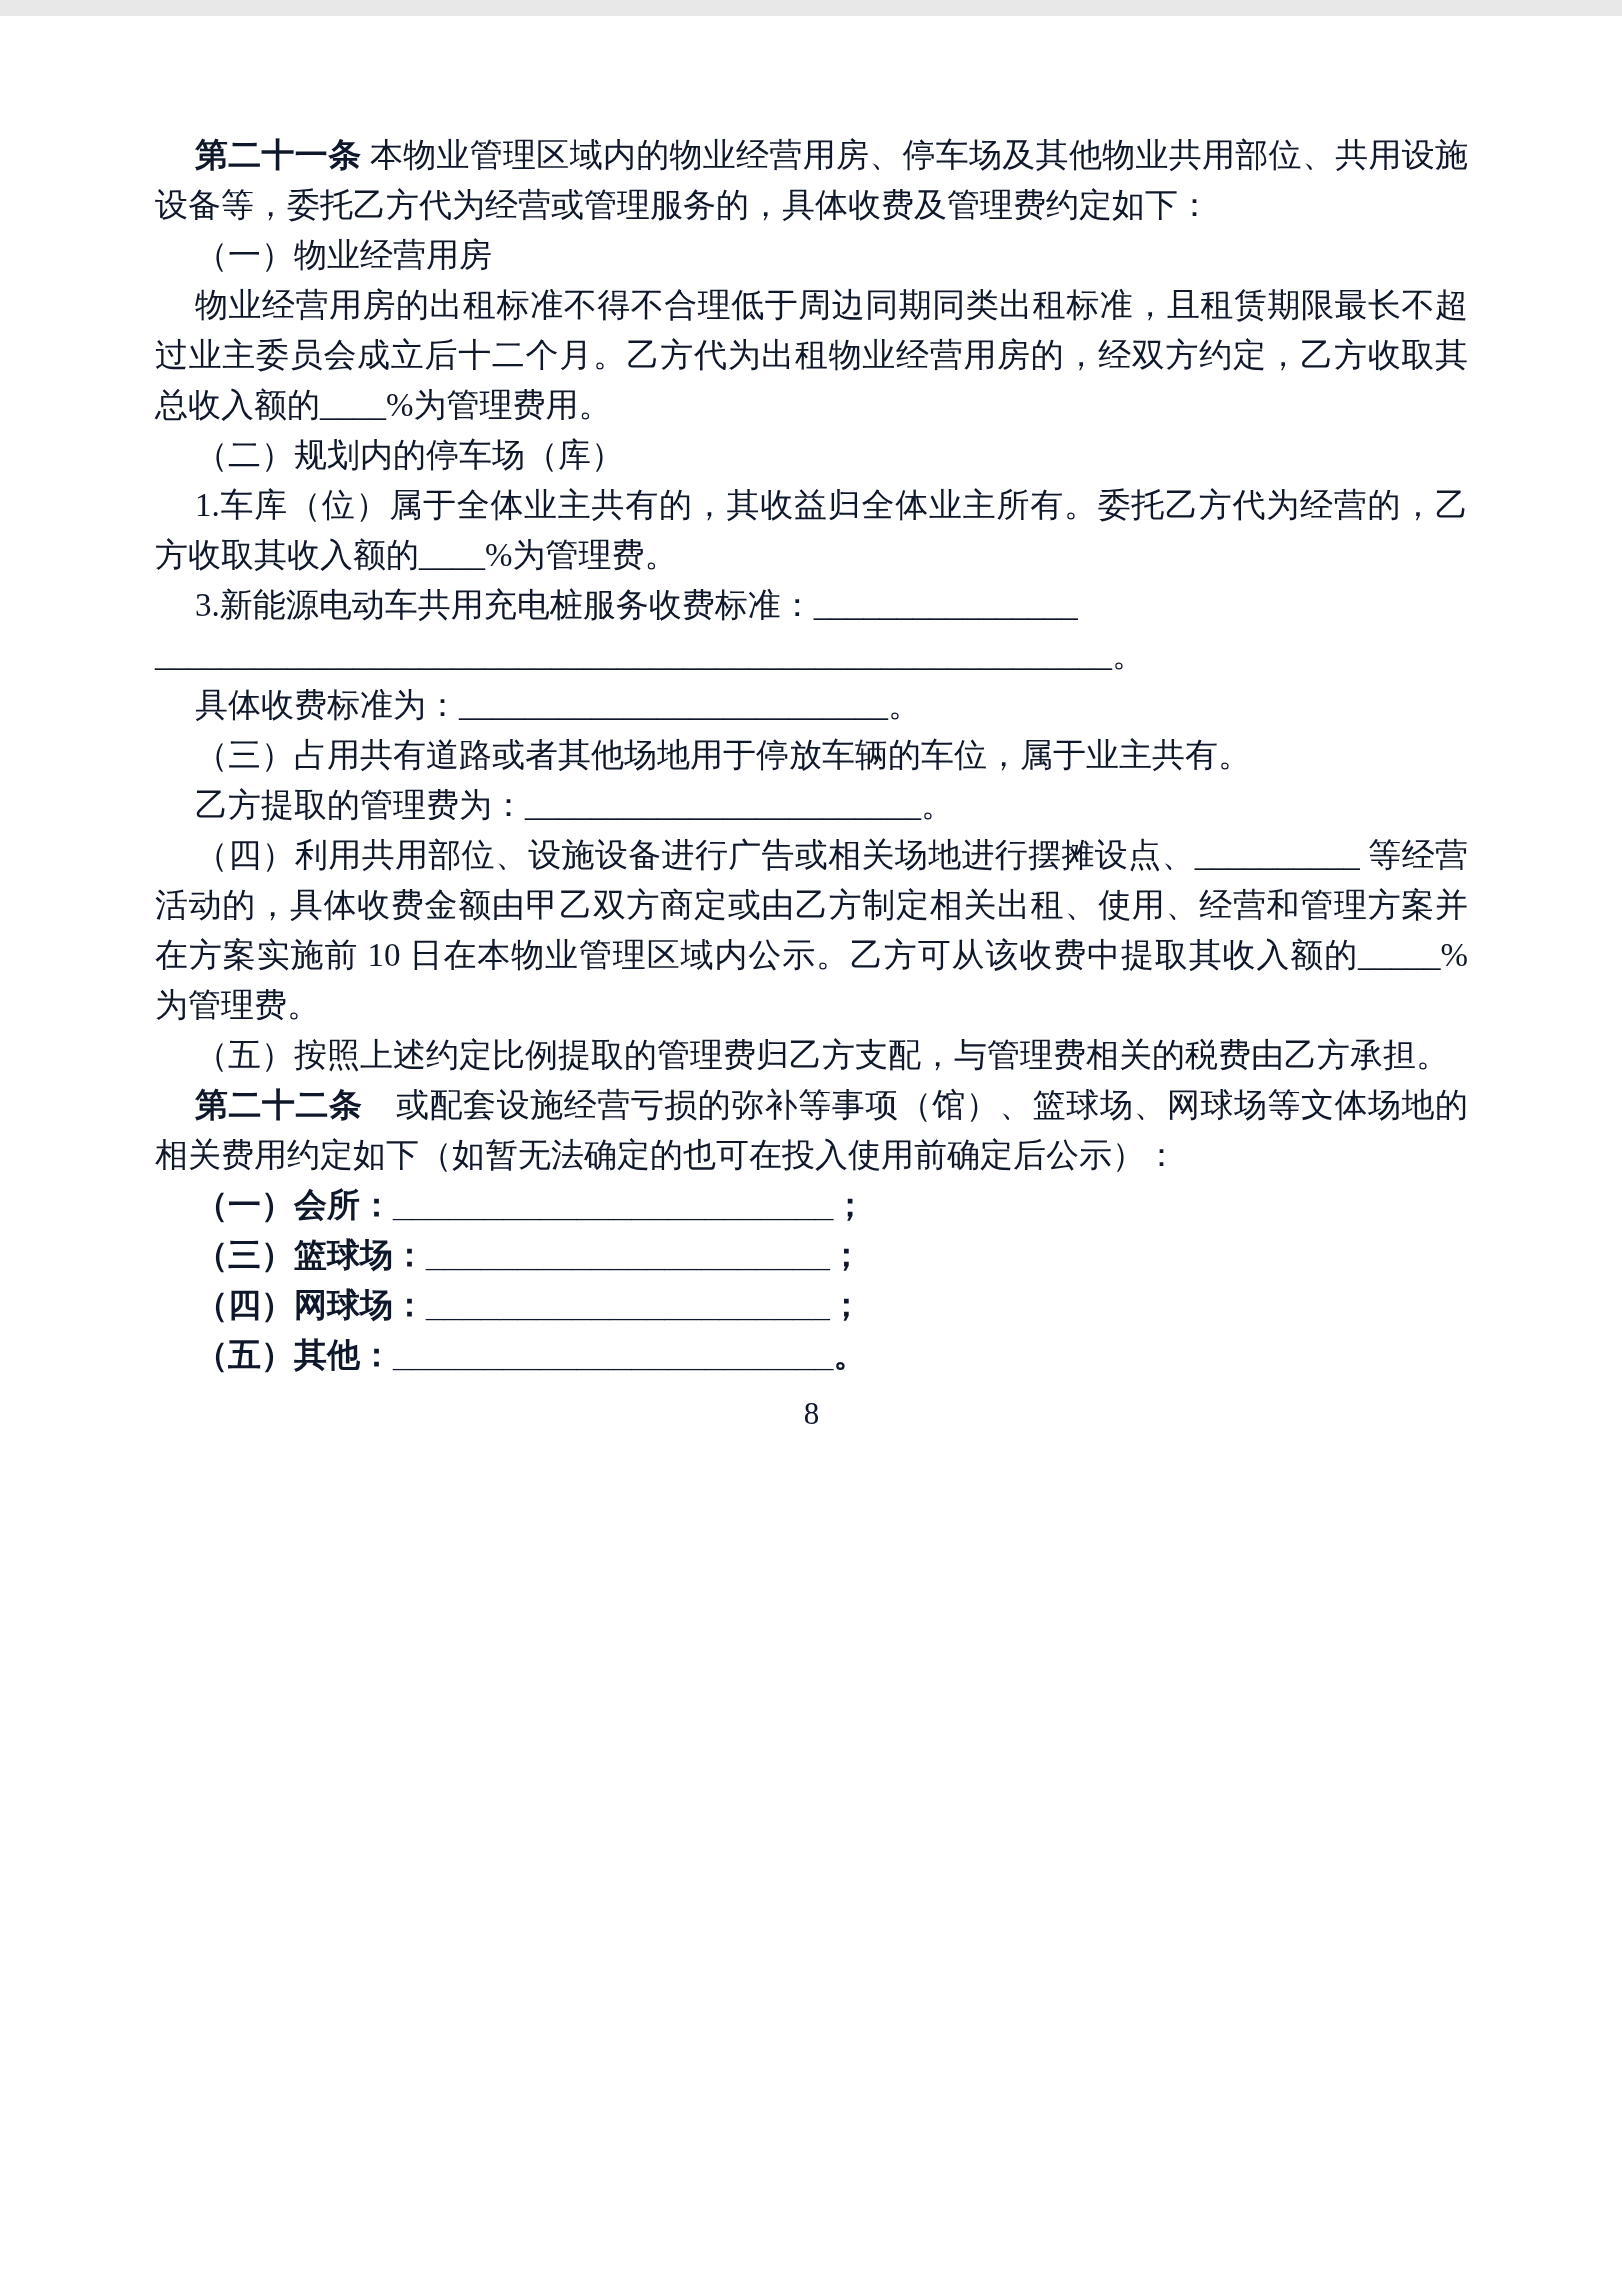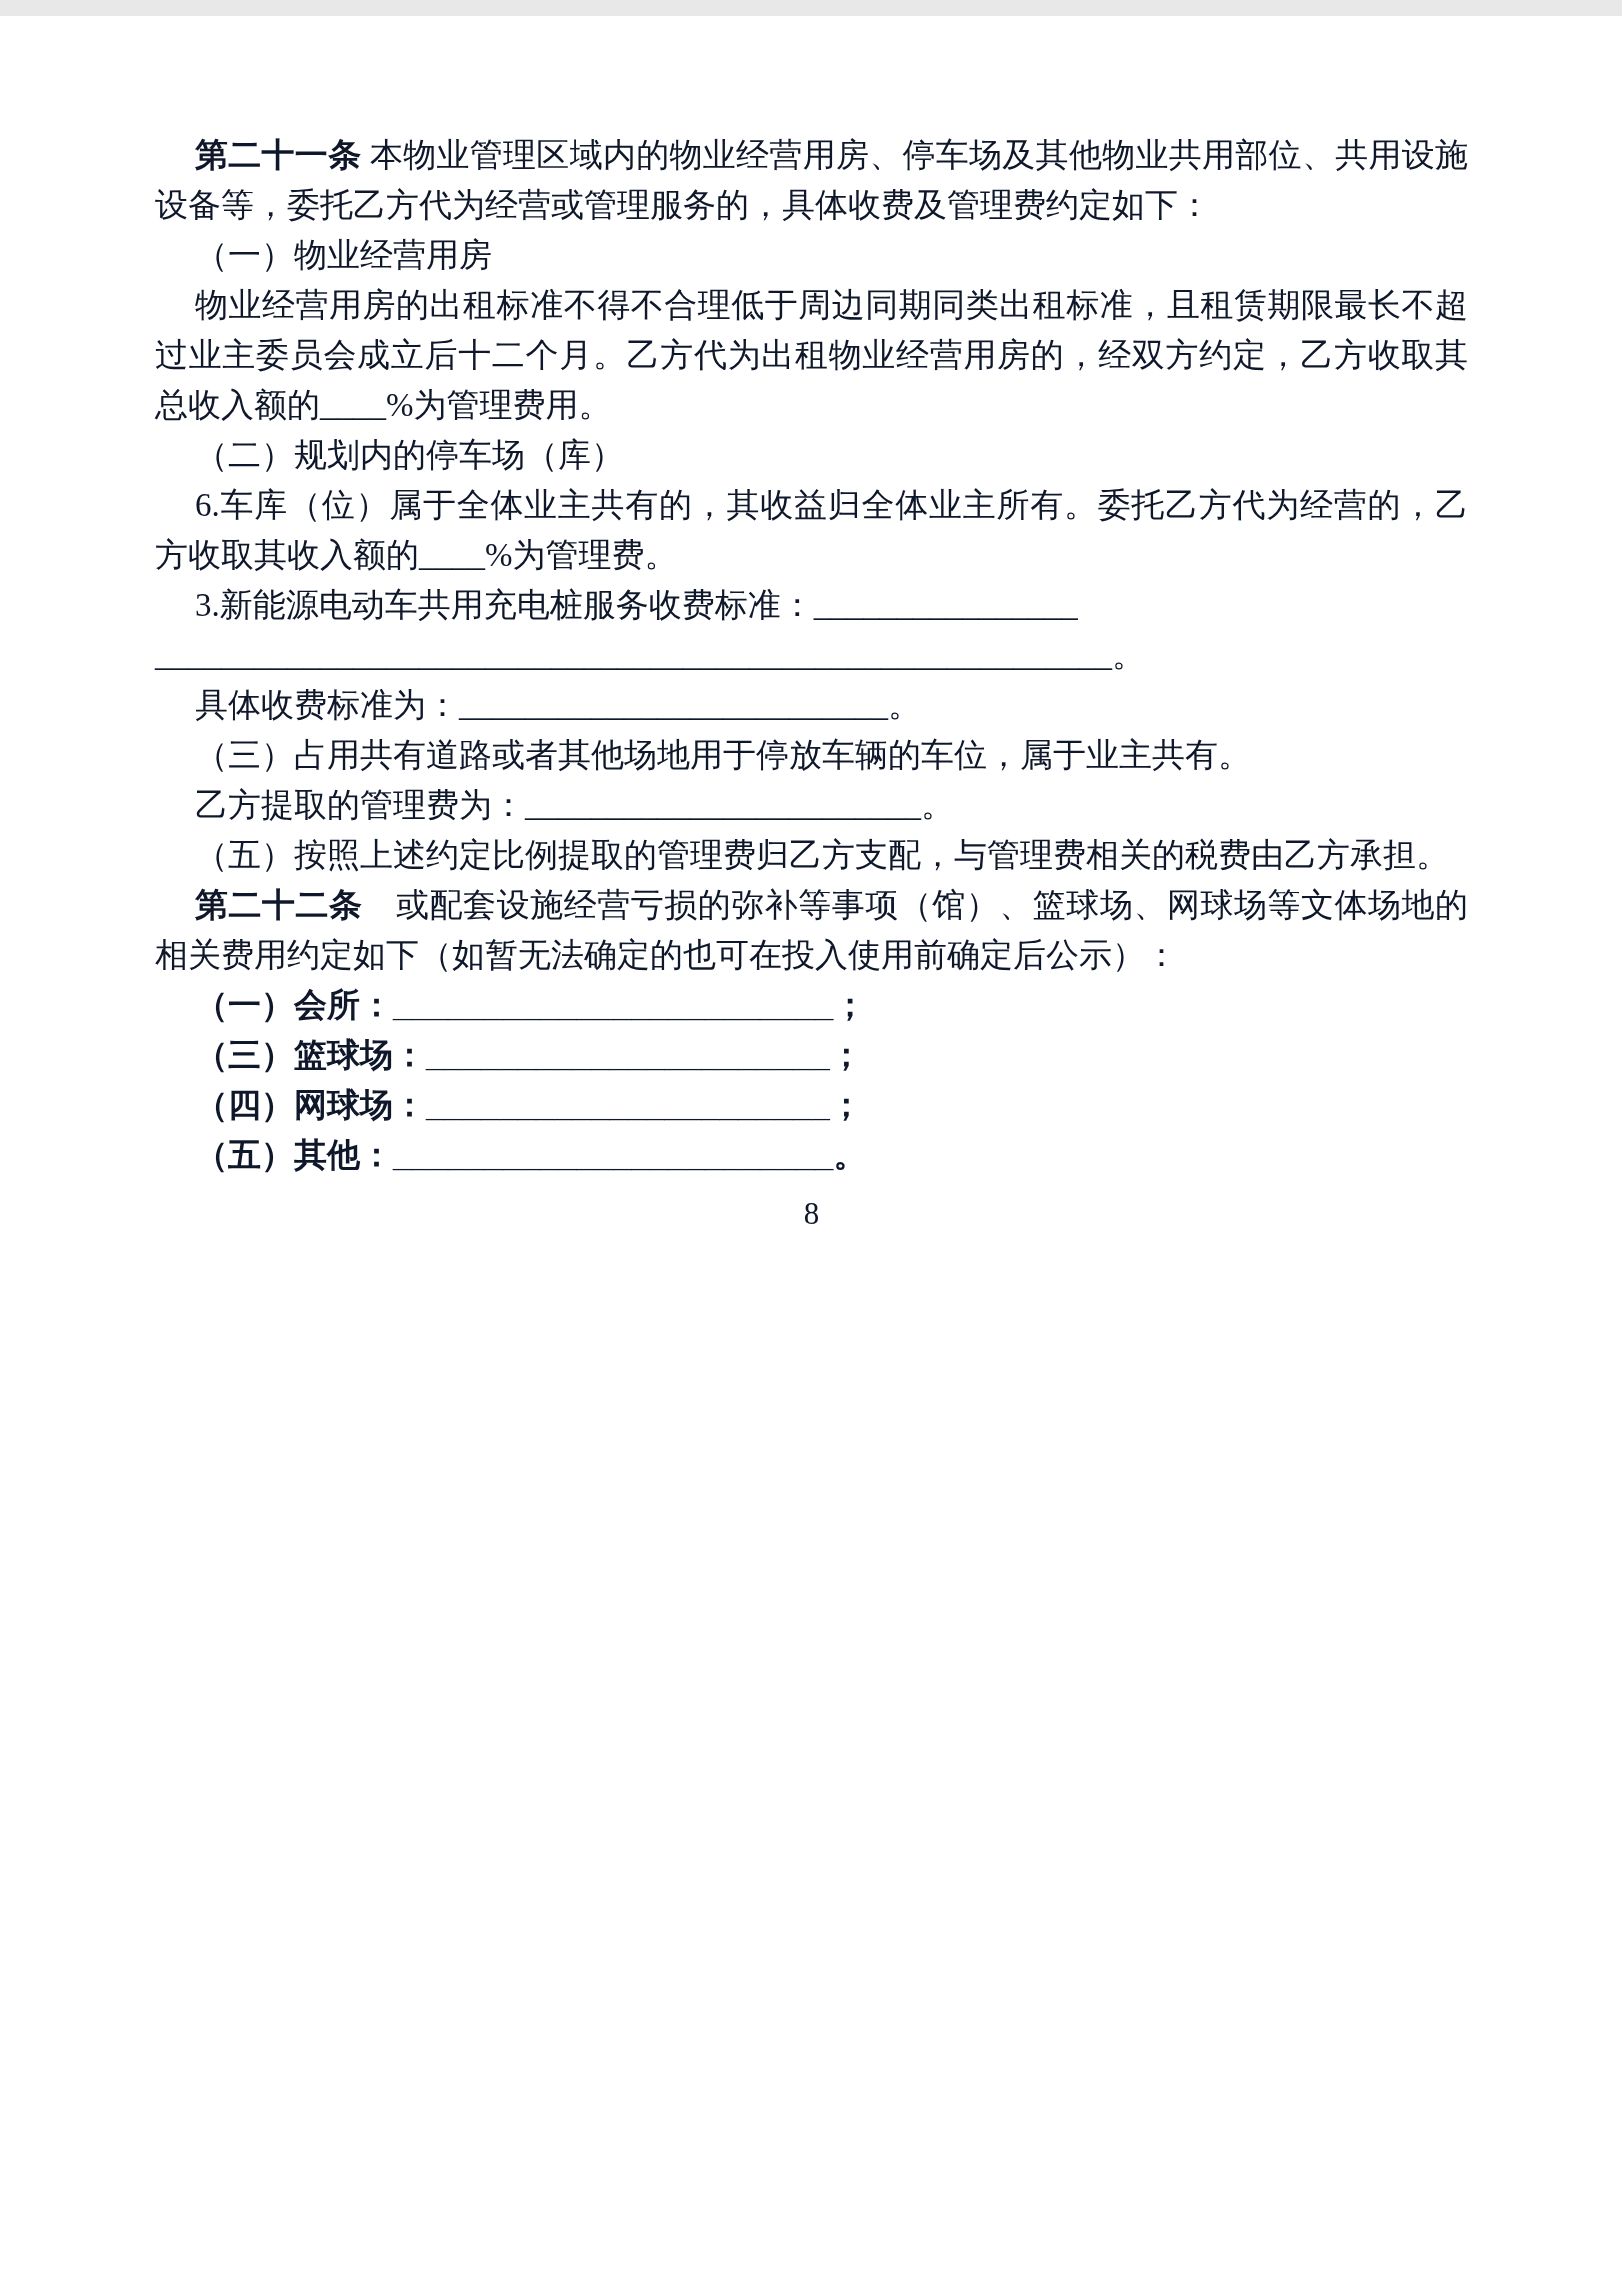--- a/index.html
+++ b/index.html
@@ -49,26 +49,27 @@
 </style>
 </head>
 <body>
 
 <div class="page">
   <div class="content" id="doc-content">
       <p class="para"><span class="run-bold">第二十一条</span><span> 本物业管理区域内的物业经营用房、停车场及其他物业共用部位、共用设施设备等，委托乙方代为经营或管理服务的，具体收费及管理费约定如下：</span></p>
       <p class="para"><span>（一）物业经营用房</span></p>
       <p class="para"><span>物业经营用房的出租标准不得不合理低于周边同期同类出租标准，且租赁期限最长不超过业主委员会成立后十二个月。乙方代为出租物业经营用房的，经双方约定，乙方收取其总收入额的____%为管理费用。</span></p>
       <p class="para"><span>（二）规划内的停车场（库）</span></p>
-      <p class="para"><span>6.车库（位）属于全体业主共有的，其收益归全体业主所有。委托乙方代为经营的，乙方收取其收入额的____%为管理费。</span></p>
+      <p class="para"><span>1.车库（位）属于全体业主共有的，其收益归全体业主所有。委托乙方代为经营的，乙方收取其收入额的____%为管理费。</span></p>
       <p class="para"><span>3.新能源电动车共用充电桩服务收费标准：________________</span></p>
       <p class="para noindent"><span>__________________________________________________________。</span></p>
       <p class="para"><span>具体收费标准为：__________________________。</span></p>
       <p class="para"><span>（三）占用共有道路或者其他场地用于停放车辆的车位，属于业主共有。</span></p>
       <p class="para"><span>乙方提取的管理费为：________________________。</span></p>
+      <p class="para"><span>（四）利用共用部位、设施设备进行广告或相关场地进行摆摊设点、__________ 等经营活动的，具体收费金额由甲乙双方商定或由乙方制定相关出租、使用、经营和管理方案并在方案实施前 10 日在本物业管理区域内公示。乙方可从该收费中提取其收入额的_____%为管理费。</span></p>
       <p class="para"><span>（五）按照上述约定比例提取的管理费归乙方支配，与管理费相关的税费由乙方承担。</span></p>
       <p class="para"><span class="run-bold">第二十二条</span><span>　或配套设施经营亏损的弥补等事项（馆）、篮球场、网球场等文体场地的相关费用约定如下（如暂无法确定的也可在投入使用前确定后公示）：</span></p>
       <p class="para"><span class="run-hei">（一）会所：________________________；</span></p>
       <p class="para"><span class="run-hei">（三）篮球场：______________________；</span></p>
       <p class="para"><span class="run-hei">（四）网球场：______________________；</span></p>
       <p class="para"><span class="run-hei">（五）其他：________________________。</span></p>
     </div>
   <div class="footer">
     <span>8</span>
   </div>

